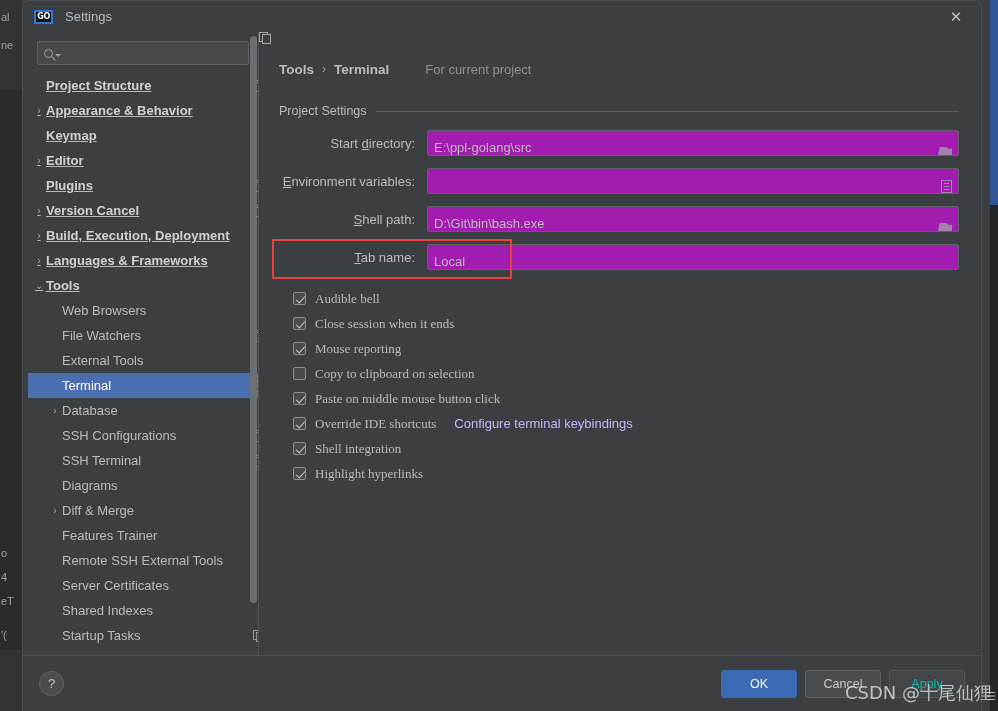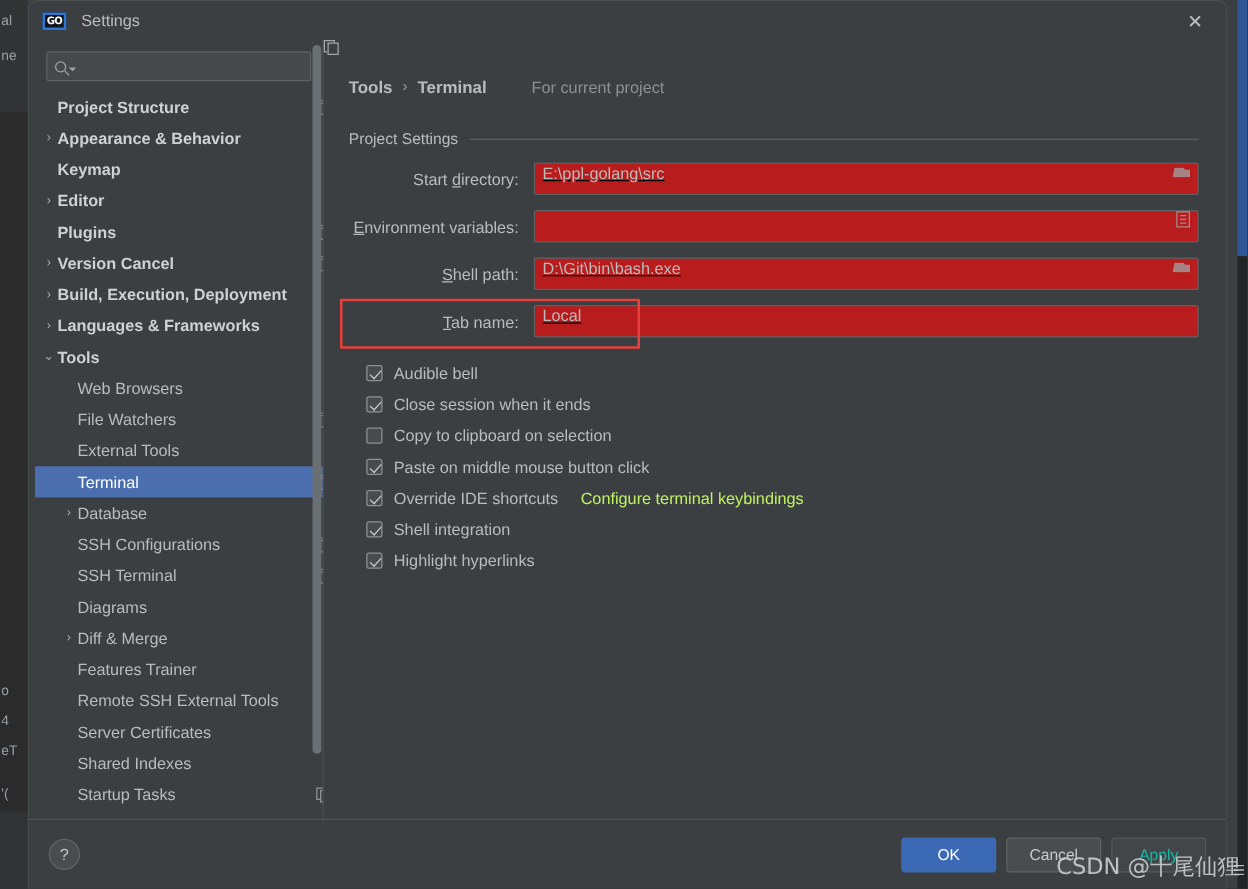--- a/index.html
+++ b/index.html
@@ -135,21 +135,21 @@
     width:7px; height:8px; border:1px solid #a2a6a9;
   }
   .copy-icon::after {
     content:""; position:absolute; left:3px; top:2px;
     width:7px; height:8px; border:1px solid #a2a6a9;
     background:#3c3f41;
   }
   .tree-row.sel .copy-icon::after { background:#4b6eaf; }
 
   
-  .ind0 { padding-left: 4px; }
+  .ind0 { padding-left: 4px; text-decoration: underline; }
   .ind1 { padding-left: 20px; }
 
   .tree-scrollbar {
     position: absolute; right: 2px; top: 4px;
     width: 7px; height: 567px;
     background: #6a6f73; border-radius: 4px;
   }
   .pane-divider {
     position: absolute; right: 0; top: 0; bottom: 0; width: 1px;
     background: #4f5356;
@@ -176,23 +176,23 @@
   .section-title { color: #bbbbbb; font-size: 12.5px; white-space: nowrap; }
   .section-line { flex: 1; height: 1px; background: #5a5e60; margin-left: 9px; }
 
   .field-row { display: flex; align-items: center; margin-top: 12px; }
   .field-label {
     width: 148px; flex: none; text-align: right; padding-right: 12px;
     color: #bbbbbb; font-size: 13px;
   }
   .field-label u { text-decoration: underline; }
   .field-input {
-    flex: 1; height: 26px; background: #b91c1c;
+    flex: 1; height: 26px; background: #a21caf;
     border: 1px solid #5e6264; border-radius: 2px;
-    display: flex; align-items: flex-start; padding: 0 6px; text-decoration: underline;
+    display: flex; align-items: flex-end; padding: 0 6px;
   }
   .field-input .val {
     flex: 1; color: #bbbbbb; font-size: 13px;
     overflow: hidden; white-space: nowrap;
   }
   .folder-icon {
     width: 14px; height: 11px; flex: none; position: relative; opacity: .75;
   }
   .folder-icon::before {
     content:""; position:absolute; left:0; bottom:0;
@@ -223,23 +223,23 @@
     width: 13px; height: 13px; flex: none;
     border: 1px solid #8d9194; background: #484b4c;
     border-radius: 2px; position: relative; margin-right: 9px;
   }
   .cbox.on::after {
     content: ""; position: absolute;
     left: 3.5px; top: 0.5px; width: 4px; height: 8px;
     border: solid #c8cbce; border-width: 0 1.6px 1.6px 0;
     transform: rotate(42deg);
   }
-  .check-label { color: #bbbbbb; font-size: 13px; white-space: nowrap; }
+  .check-label { color: #bbbbbb; font-size: 13px; white-space: nowrap; font-family: Liberation Serif, serif; }
   .check-link {
-    color: #bef264; font-size: 13px; margin-left: 18px;
+    color: #c4b5fd; font-size: 13px; margin-left: 18px;
     cursor: pointer; white-space: nowrap;
   }
 
   
   .footer {
     height: 56px; flex: none; position: relative;
     background: #3c3f41; border-top: 1px solid #4f5356;
     display: flex; align-items: center; padding: 0 16px;
   }
   .help-btn {
@@ -473,20 +473,24 @@
       <div class="checks" id="checkbox-list">
           <div class="check-row">
             <span class="cbox on"></span>
             <span class="check-label">Audible bell</span>
           </div>
           <div class="check-row">
             <span class="cbox on"></span>
             <span class="check-label">Close session when it ends</span>
           </div>
           <div class="check-row">
+            <span class="cbox on"></span>
+            <span class="check-label">Mouse reporting</span>
+          </div>
+          <div class="check-row">
             <span class="cbox"></span>
             <span class="check-label">Copy to clipboard on selection</span>
           </div>
           <div class="check-row">
             <span class="cbox on"></span>
             <span class="check-label">Paste on middle mouse button click</span>
           </div>
           <div class="check-row">
             <span class="cbox on"></span>
             <span class="check-label">Override IDE shortcuts</span>

